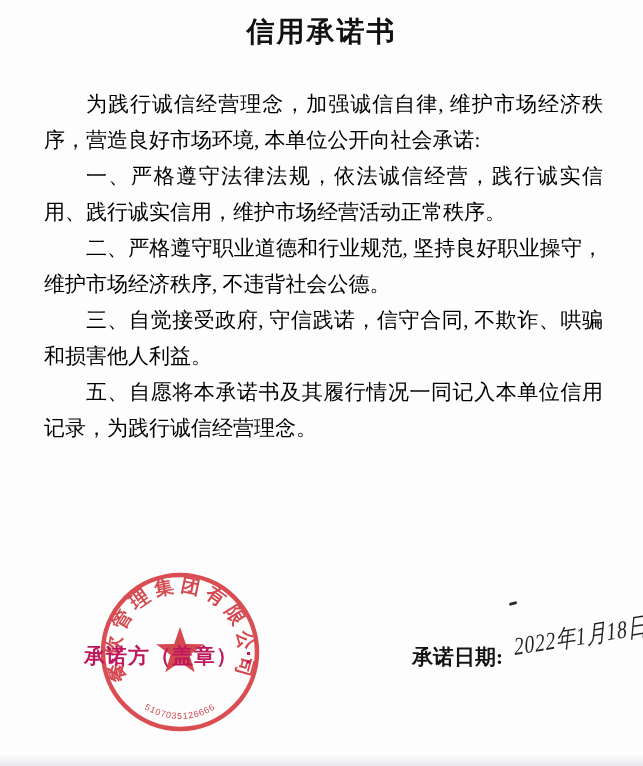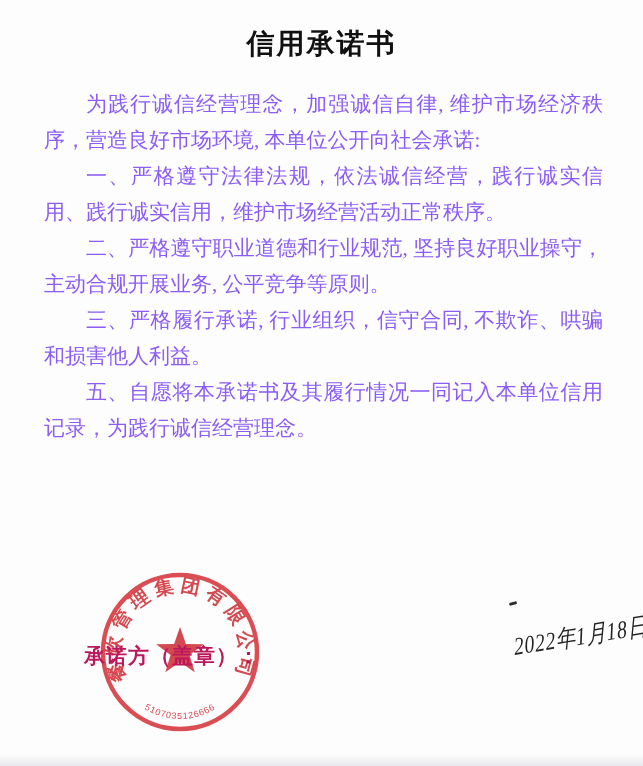--- a/index.html
+++ b/index.html
@@ -10,33 +10,33 @@
   }
   .page {
     position: relative;
     width: 643px; height: 766px;
     background: #fdfdfd;
     color: #1d1d1d;
     overflow: hidden;
   }
   .doc-title {
     text-align: center;
-    padding-top: 25px;
+    padding-top: 13px;
     font-size: 28px;
     font-weight: bold;
     letter-spacing: 2px;
     color: #111;
   }
   .body-text {
     position: absolute;
     top: 86px; left: 44px; right: 40px;
     font-size: 21px;
     line-height: 36px;
     text-align: justify;
-    color: #8b5cf6;
+    color: #000000;
   }
   .body-text p { margin: 0; text-indent: 2em; }
 
   
   .party-label {
     position: absolute;
     left: 84px; top: 642px;
     font-size: 21px;
     font-weight: bold;
     letter-spacing: 1px;
@@ -92,22 +92,22 @@
 </head>
 <body>
 
 <div class="page">
 
   <div class="doc-title">信用承诺书</div>
 
   <div class="body-text">
     <p>为践行诚信经营理念，加强诚信自律, 维护市场经济秩序，营造良好市场环境, 本单位公开向社会承诺:</p>
     <p>一、严格遵守法律法规，依法诚信经营，践行诚实信用、践行诚实信用，维护市场经营活动正常秩序。</p>
-    <p>二、严格遵守职业道德和行业规范, 坚持良好职业操守，主动合规开展业务, 公平竞争等原则。</p>
-    <p>三、严格履行承诺, 行业组织，信守合同, 不欺诈、哄骗和损害他人利益。</p>
+    <p>二、严格遵守职业道德和行业规范, 坚持良好职业操守，维护市场经济秩序, 不违背社会公德。</p>
+    <p>三、自觉接受政府, 守信践诺，信守合同, 不欺诈、哄骗和损害他人利益。</p>
     <p>五、自愿将本承诺书及其履行情况一同记入本单位信用记录，为践行诚信经营理念。</p>
   </div>
 
   <svg class="seal" viewBox="0 0 164 164" xmlns="http://www.w3.org/2000/svg" aria-hidden="true">
     <defs>
       <path id="arcTop" d="M 29 110.2 A 60 60 0 1 1 135 110.2" fill="none"></path>
       <path id="arcBottom" d="M 43.5 136.9 A 67 67 0 0 0 120.5 136.9" fill="none"></path>
     </defs>
     <circle cx="82" cy="82" r="77" fill="none" stroke="#d6353c" stroke-width="4.5"></circle>
     <polygon fill="#cf3038" points="82,57 87.9,73.9 105.8,74.3 91.5,85.1 96.7,102.2 82,92 67.3,102.2 72.5,85.1 58.2,74.3 76.1,73.9"></polygon>
@@ -116,17 +116,18 @@
     </text>
     <text font-size="9" fill="#cf3038" letter-spacing="0.8" font-family="Liberation Sans, DejaVu Sans, sans-serif">
       <textPath href="#arcBottom" startOffset="50%" text-anchor="middle">5107035126666</textPath>
     </text>
   </svg>
 
   <div class="party-label">承诺方（盖章）：</div>
 
   <div class="pen-mark"></div>
 
+  <div class="date-label">承诺日期:</div>
   <div class="date-hand">2022年1月18日</div>
 
   <div class="bottom-edge"></div>
 
 </div>
 
 </body></html>

